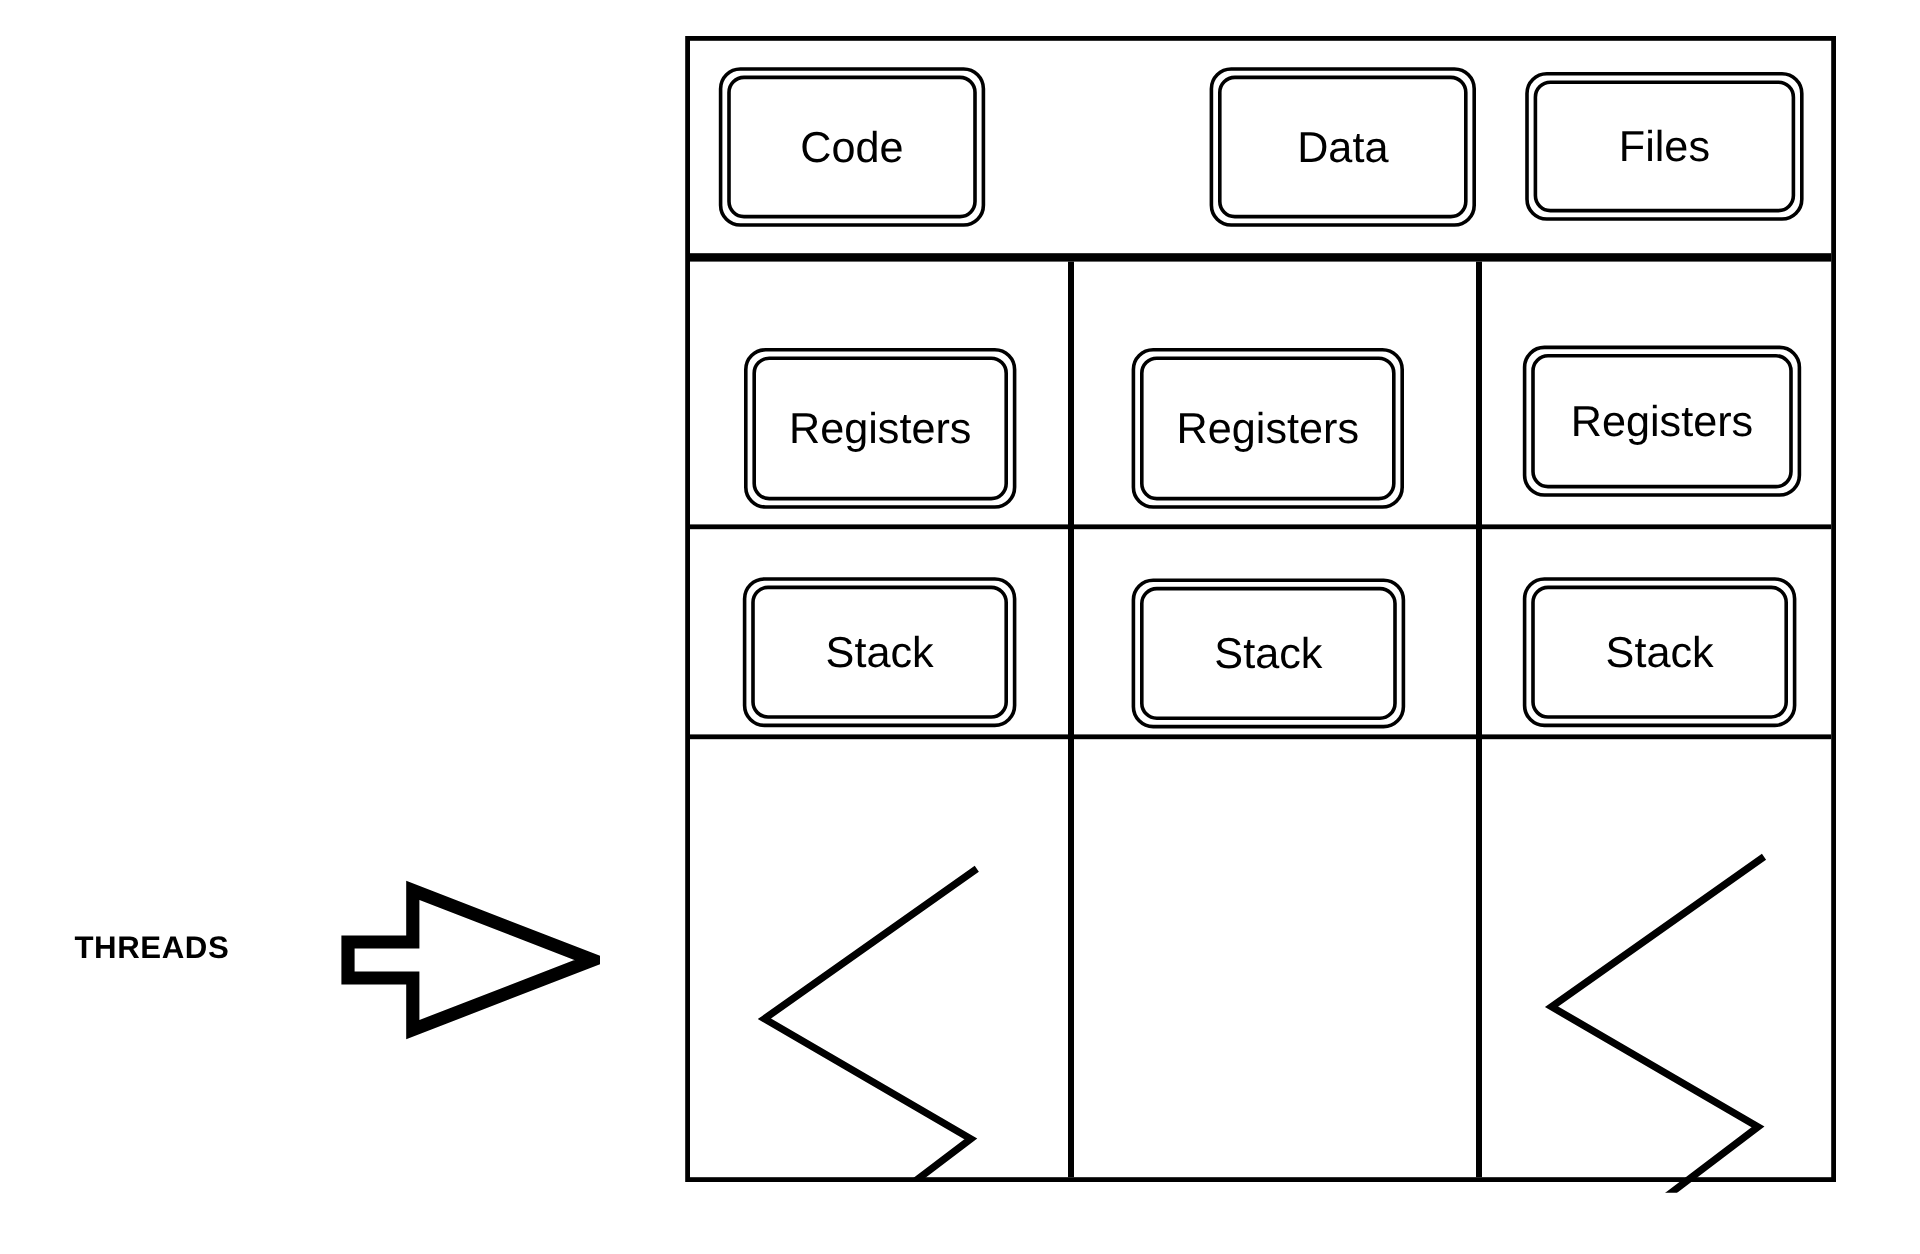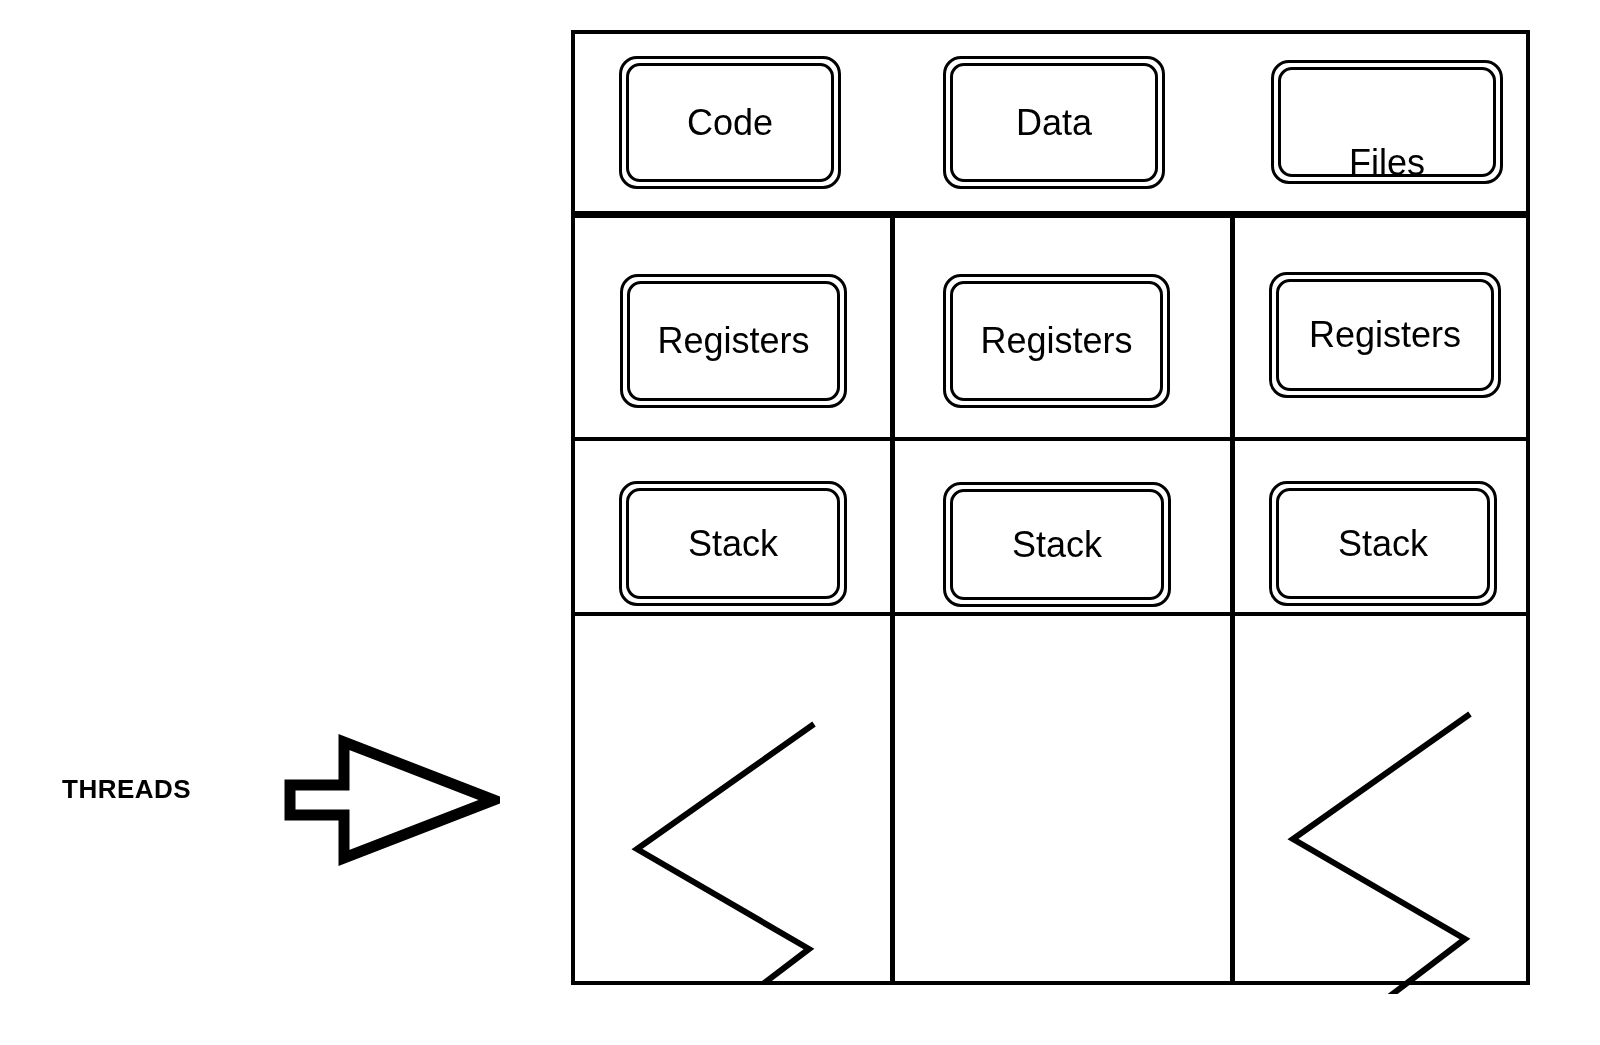--- a/index.html
+++ b/index.html
@@ -51,21 +51,21 @@
     border: 4px solid #000000;
   }
 
   .trow {
     position: absolute;
     left: 0;
     width: 100%;
     box-sizing: border-box;
   }
   #row-shared   { top: 0px;   height: 177px; }
-  #row-registers{ top: 168px; height: 278px; border-radius: 13px; }
+  #row-registers{ top: 184px; height: 278px; border-radius: 13px; }
   #row-stack    { top: 407px; height: 143px; }
   #row-threads  { top: 582px; height: 365px; }
 
   
   #divider-shared {
     position: absolute;
     left: 0;
     top: 177px;
     width: 100%;
     height: 7px;
@@ -139,28 +139,28 @@
     position: relative;
     z-index: 2;
     font-size: 36px;
     color: #000000;
     line-height: 1;
     white-space: nowrap;
   }
 
   
   .box-shared    { width: 222px; height: 133px; }
-  .box-shared-3  { width: 232px; height: 124px; align-items: flex-end; }
+  .box-shared-3  { width: 232px; height: 124px; }
   .box-registers { width: 227px; height: 134px; }
   .box-registers-3 { width: 232px; height: 126px; }
   .box-stack     { width: 228px; height: 125px; }
 
   
-  #cell-code     { justify-content: flex-start; padding-left: 44px; }
-  #cell-data     { justify-content: flex-start; padding-left: 48px; }
+  #cell-code     { justify-content: flex-start; padding-left: 24px; }
+  #cell-data     { justify-content: flex-end; padding-left: 48px; }
   #cell-files    { justify-content: flex-start; padding-left: 36px; align-items: flex-start; padding-top: 26px; }
 
   #cell-reg-1    { justify-content: flex-start; padding-left: 45px; align-items: flex-start; padding-top: 72px; }
   #cell-reg-2    { justify-content: flex-start; padding-left: 48px; align-items: flex-start; padding-top: 72px; }
   #cell-reg-3    { justify-content: flex-start; padding-left: 34px; align-items: flex-start; padding-top: 70px; }
 
   #cell-stack-1  { justify-content: flex-start; padding-left: 44px; align-items: flex-start; padding-top: 40px; }
   #cell-stack-2  { justify-content: flex-start; padding-left: 48px; align-items: flex-start; padding-top: 41px; }
   #cell-stack-3  { justify-content: flex-start; padding-left: 34px; align-items: flex-start; padding-top: 40px; }
 

